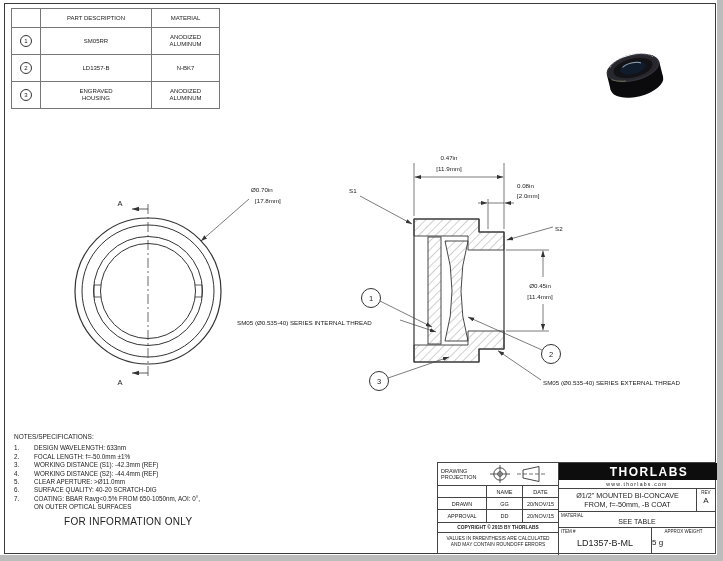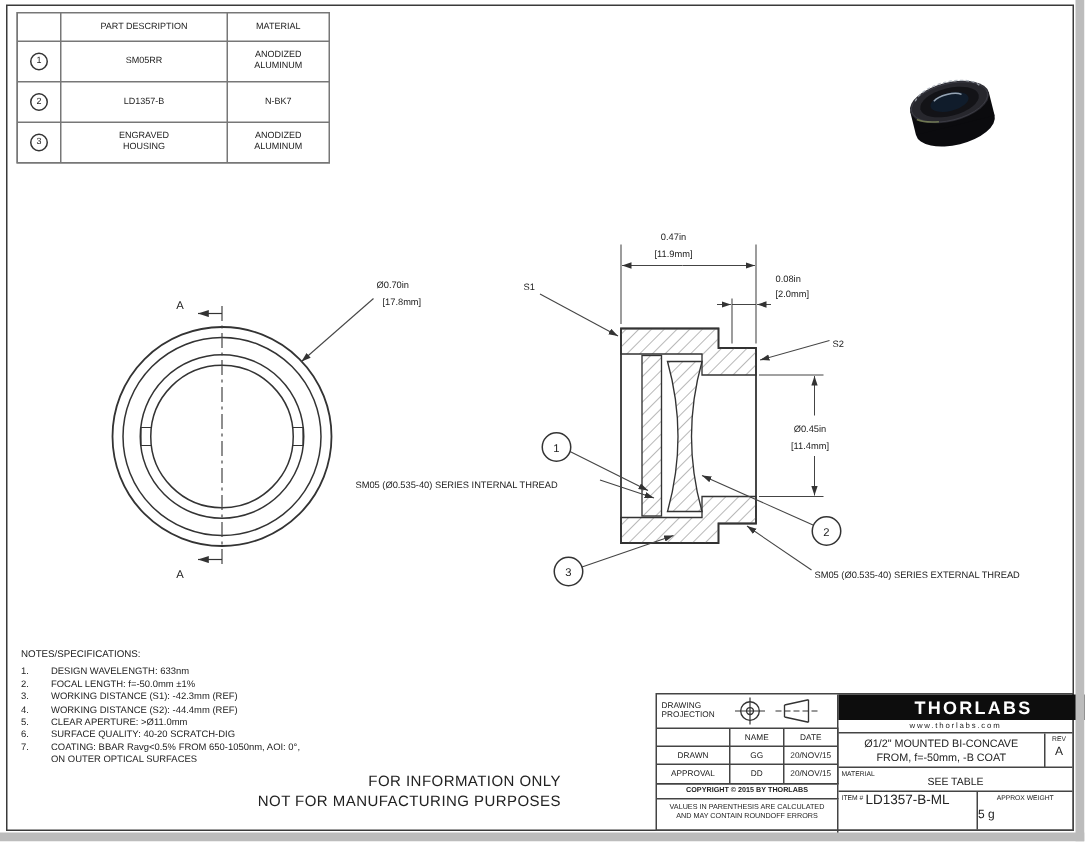--- a/index.html
+++ b/index.html
@@ -39,21 +39,21 @@
   .t7 { font-size:7.5px; }
   .mid { text-anchor:middle; }
 
   
   .notes { position:absolute; left:14px; top:433px; width:300px; font-size:6.3px; line-height:8.4px; }
   .notes-title { font-size:6.5px; margin-bottom:3px; }
   .note-row { display:flex; }
   .note-n { flex:0 0 20px; }
   .note-t { width:205px; white-space:pre-line; }
 
-  .disclaimer { position:absolute; left:54px; top:516px; width:320px; text-align:right;
+  .disclaimer { position:absolute; left:64px; top:516px; width:320px; text-align:left;
     font-size:10px; line-height:12.5px; letter-spacing:0.3px; color:#222; }
 
   
   .tb { position:absolute; left:437px; top:462px; width:277px; height:90px; border:1px solid #444; font-size:6px; }
   .tb > div { position:absolute; }
   .tb-proj { left:0; top:0; width:120px; height:22px; border-right:1px solid #444; border-bottom:1px solid #444;
     display:flex; align-items:center; }
   .tb-proj-label { width:46px; font-size:5.5px; line-height:6.5px; padding-left:3px; }
   .tb-table { left:0; top:23px; width:120px; height:36px; border-right:1px solid #444; border-bottom:1px solid #444;
     display:grid; grid-template-columns:48px 35px 35px; grid-template-rows:11px 11px 12px; gap:1px; background:#444; }
@@ -70,21 +70,21 @@
   .tb-title { left:121px; top:26px; width:137px; height:22px; border-bottom:1px solid #444;
     display:flex; flex-direction:column; align-items:center; justify-content:center; font-size:7.2px; line-height:9px; text-align:center; }
   .tb-rev { left:258px; top:26px; width:18px; height:22px; border-left:1px solid #444; border-bottom:1px solid #444; text-align:center; }
   .tb-rev .lbl { font-size:4.5px; display:block; margin-top:1px; }
   .tb-rev .val { font-size:8px; display:block; margin-top:1px; }
   .tb-material { left:121px; top:49px; width:156px; height:15px; border-bottom:1px solid #444; }
   .tb-material .lbl { position:absolute; left:2px; top:1px; font-size:4.5px; }
   .tb-material .val { display:block; text-align:center; margin-top:6px; font-size:7px; }
   .tb-item { left:121px; top:65px; width:92px; height:25px; border-right:1px solid #444; }
   .tb-item .lbl { position:absolute; left:2px; top:1px; font-size:4.5px; }
-  .tb-item .val { display:block; text-align:center; font-size:9px; }
+  .tb-item .val { display:block; text-align:center; margin-top:10px; font-size:9px; }
   .tb-weight { left:214px; top:65px; width:63px; height:25px; }
   .tb-weight .lbl { position:absolute; left:0; top:1px; width:63px; text-align:center; font-size:4.5px; }
   .tb-weight .val { display:block; text-align:left; margin-top:10px; font-size:8px; }
 </style>
 </head>
 <body>
 
 <div class="page">
   <div class="frame"></div>
 
@@ -230,21 +230,20 @@
       </div>
     <div class="note-row">
         <span class="note-n">7.</span>
         <span class="note-t">COATING: BBAR Ravg&lt;0.5% FROM 650-1050nm, AOI: 0°,
 ON OUTER OPTICAL SURFACES</span>
       </div>
   </div>
 
   <div class="disclaimer">
     <div>FOR INFORMATION ONLY</div>
-    <div>NOT FOR MANUFACTURING PURPOSES</div>
   </div>
 
   <div class="tb">
     <div class="tb-proj">
       <div class="tb-proj-label">DRAWING PROJECTION</div>
       <svg width="66" height="20" viewBox="0 0 66 20">
         <line x1="3" y1="10" x2="23" y2="10" stroke="#333" stroke-width="0.8"></line>
         <line x1="13" y1="1" x2="13" y2="19" stroke="#333" stroke-width="0.8"></line>
         <circle cx="13" cy="10" r="6.2" fill="none" stroke="#333" stroke-width="0.9"></circle>
         <circle cx="13" cy="10" r="2.3" fill="none" stroke="#333" stroke-width="0.9"></circle>

